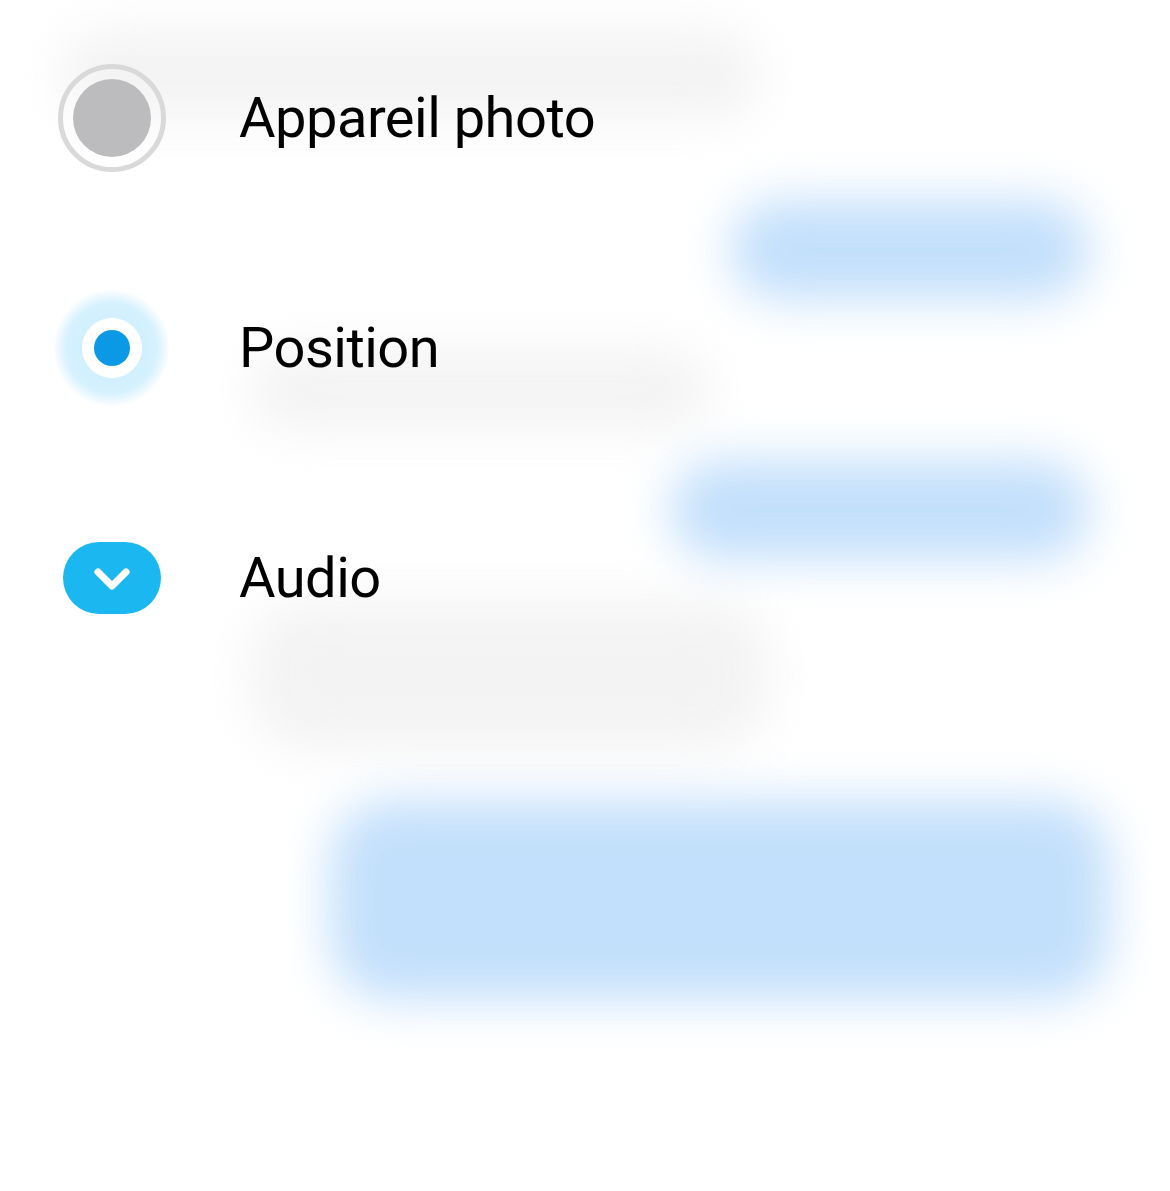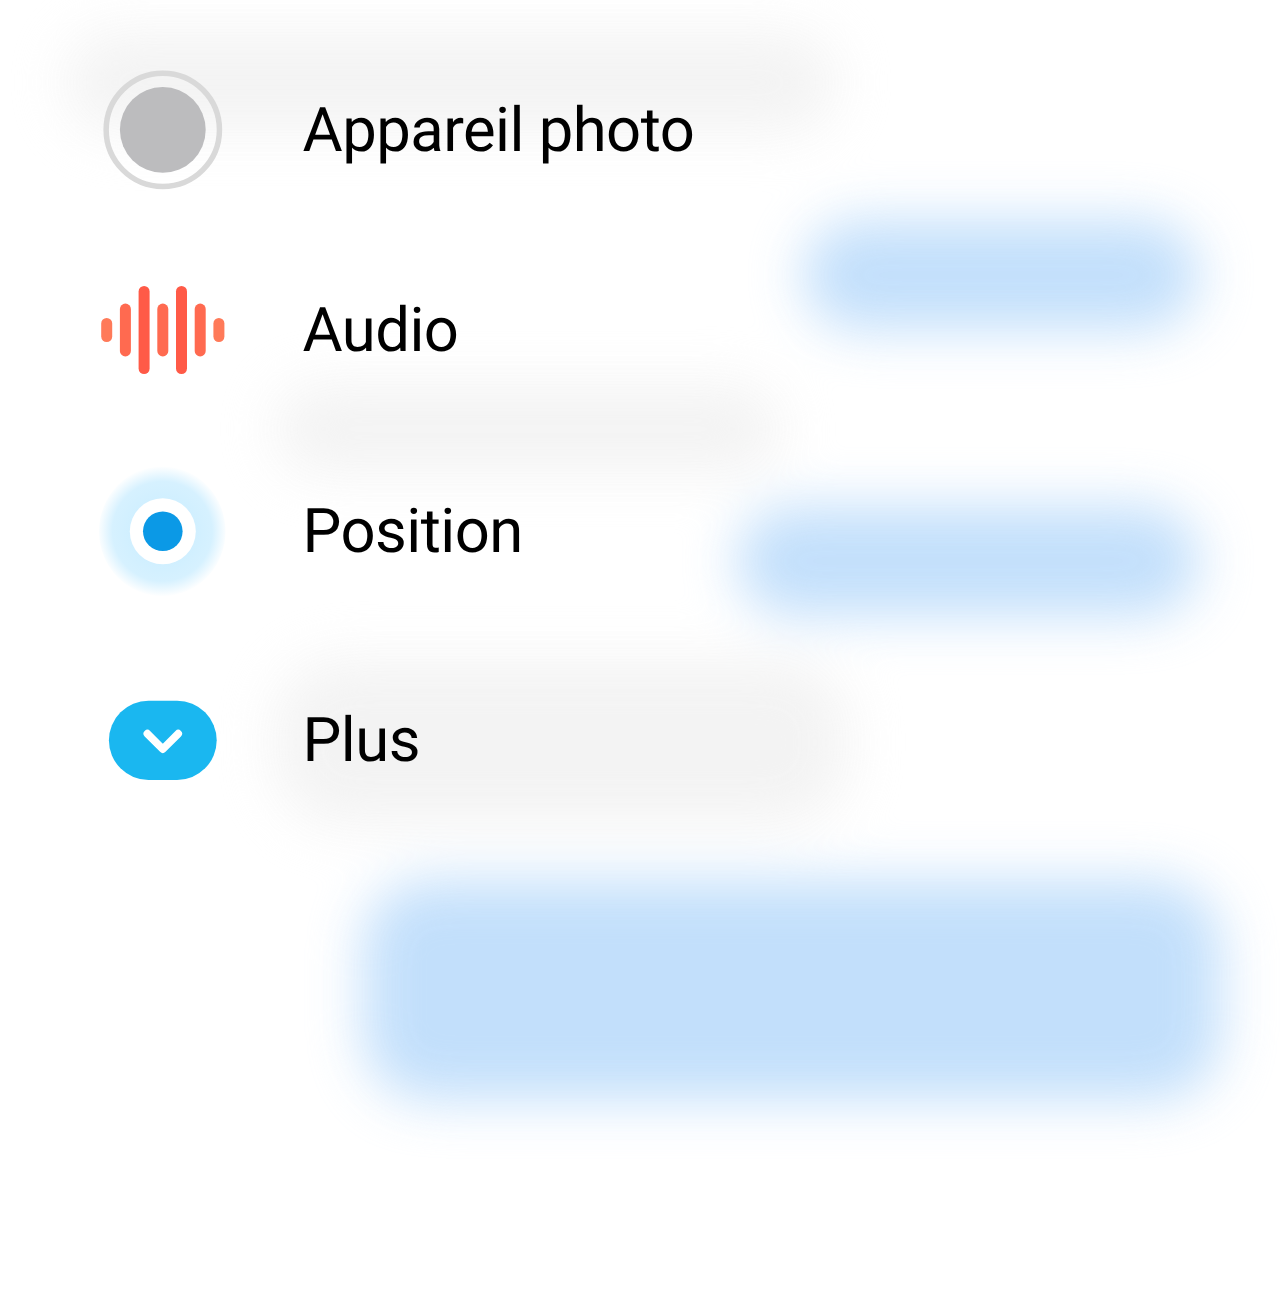--- a/index.html
+++ b/index.html
@@ -24,24 +24,24 @@
       border-radius: 60px;
     }
     .bubble-left {
       position: absolute;
       background: #f2f2f2;
       border-radius: 60px;
     }
     
     .menu {
       position: relative;
-      padding: 60px 0 0 90px;
+      padding: 60px 0 0 54px;
       display: flex;
       flex-direction: column;
-      gap: 75px;
+      gap: 115px;
     }
     .menu-item {
       display: flex;
       align-items: center;
       gap: 70px;
       cursor: pointer;
     }
     .menu-icon {
       width: 115px;
       height: 115px;
@@ -165,48 +165,36 @@
     <div class="menu-icon">
       <div class="camera-icon">
           <div class="camera-inner"></div>
         </div>
     </div>
     <div class="menu-label">Appareil photo</div>
   </div>
 
 
 
-  <div class="menu-item">
-    <div class="menu-icon audio-icon">
-      <div class="audio-bar" style="height:22px;background:#ff7a59;"></div>
-      <div class="audio-bar" style="height:48px;background:#ff6a50;"></div>
-      <div class="audio-bar" style="height:80px;background:#ff5a47;"></div>
-      <div class="audio-bar" style="height:48px;background:#ff6a50;"></div>
-      <div class="audio-bar" style="height:80px;background:#ff5a47;"></div>
-      <div class="audio-bar" style="height:48px;background:#ff6a50;"></div>
-      <div class="audio-bar" style="height:22px;background:#ff7a59;"></div>
-    </div>
-    <div class="menu-label">Audio</div>
-  </div>
 
   <div class="menu-item">
     <div class="menu-icon">
       <div class="position-icon">
         <div class="position-mid">
             <div class="position-dot"></div>
           </div>
       </div>
     </div>
     <div class="menu-label">Position</div>
   </div>
 
   <div class="menu-item">
     <div class="menu-icon">
       <div class="more-icon">
         <svg width="44" height="44" viewBox="0 0 44 44">
           <polyline points="8,16 22,30 36,16" fill="none" stroke="#fff" stroke-width="7" stroke-linecap="round" stroke-linejoin="round"></polyline>
         </svg>
       </div>
     </div>
-    <div class="menu-label">Plus</div>
+    <div class="menu-label">Audio</div>
   </div>
 
 </div>
 
 </body></html>

